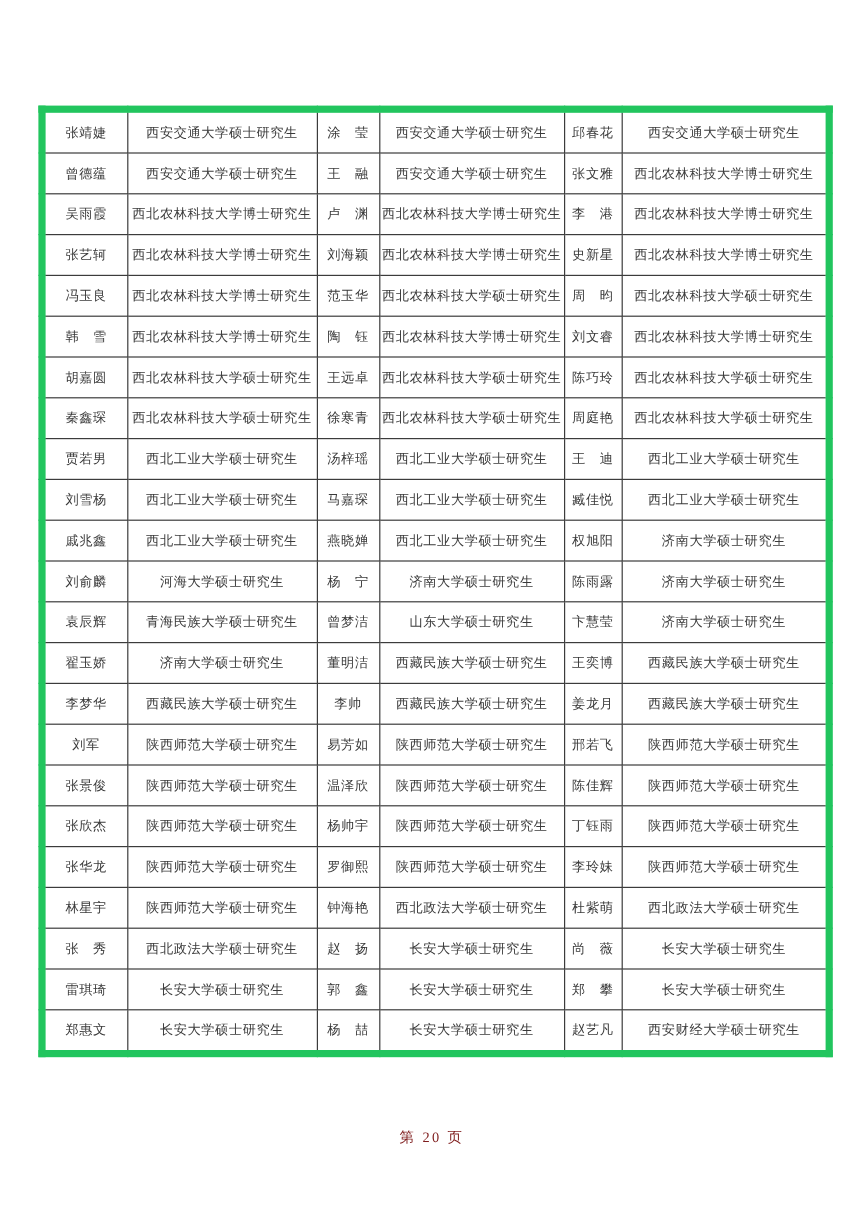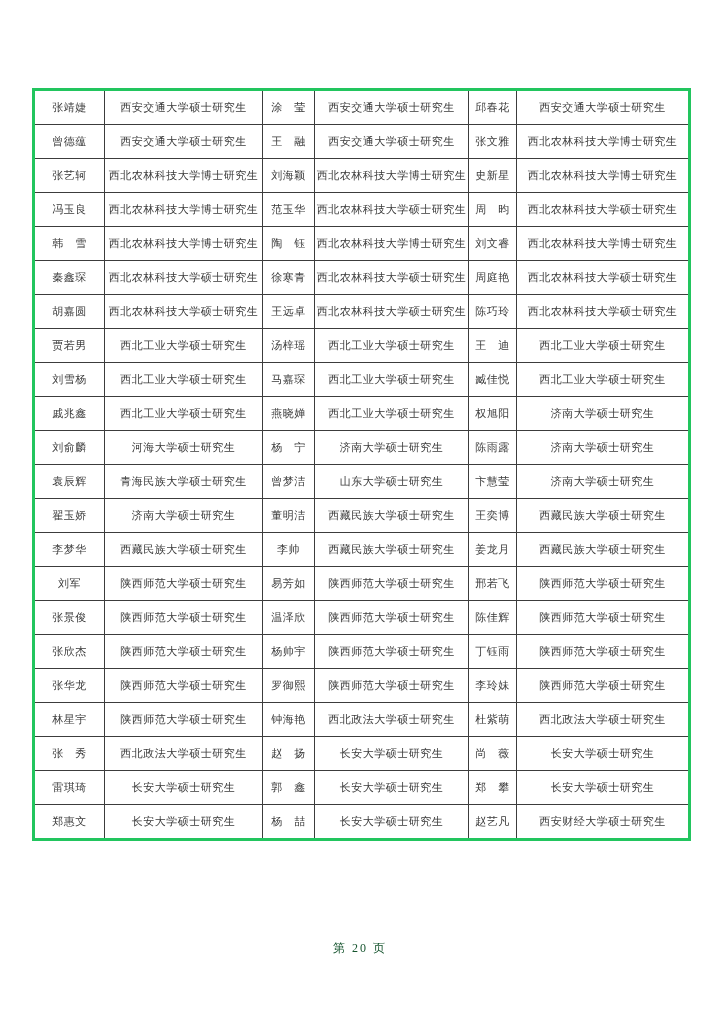--- a/index.html
+++ b/index.html
@@ -22,42 +22,42 @@
     height: 1018px;
     background: #ffffff;
   }
   table.roster {
     position: absolute;
     left: 32px;
     top: 88px;
     width: 656px;
     border-collapse: collapse;
     table-layout: fixed;
-    border: 3px solid #22c55e;
+    border: 6px solid #22c55e;
   }
   table.roster td {
     border: 1px solid #3c3c3c;
     height: 33px;
     padding: 0;
     text-align: center;
     vertical-align: middle;
     font-size: 11px;
     color: #3a3a3a;
     white-space: nowrap;
     overflow: hidden;
     letter-spacing: 0.5px;
   }
   .footer {
     position: absolute;
     left: 0;
     top: 940px;
     width: 720px;
     text-align: center;
     font-size: 12px;
-    color: #14532d;
+    color: #7f1d1d;
     letter-spacing: 2px;
   }
 </style>
 </head>
 <body>
 
 <div class="page">
 
   <table class="roster">
     <colgroup>
@@ -79,20 +79,28 @@
   </tr>
         <tr>
     <td>曾德蕴</td>
     <td>西安交通大学硕士研究生</td>
     <td>王　融</td>
     <td>西安交通大学硕士研究生</td>
     <td>张文雅</td>
     <td>西北农林科技大学博士研究生</td>
   </tr>
         <tr>
+    <td>吴雨霞</td>
+    <td>西北农林科技大学博士研究生</td>
+    <td>卢　渊</td>
+    <td>西北农林科技大学博士研究生</td>
+    <td>李　港</td>
+    <td>西北农林科技大学博士研究生</td>
+  </tr>
+        <tr>
     <td>张艺轲</td>
     <td>西北农林科技大学博士研究生</td>
     <td>刘海颖</td>
     <td>西北农林科技大学博士研究生</td>
     <td>史新星</td>
     <td>西北农林科技大学博士研究生</td>
   </tr>
         <tr>
     <td>冯玉良</td>
     <td>西北农林科技大学博士研究生</td>
@@ -103,33 +111,33 @@
   </tr>
         <tr>
     <td>韩　雪</td>
     <td>西北农林科技大学博士研究生</td>
     <td>陶　钰</td>
     <td>西北农林科技大学博士研究生</td>
     <td>刘文睿</td>
     <td>西北农林科技大学博士研究生</td>
   </tr>
         <tr>
+    <td>胡嘉圆</td>
+    <td>西北农林科技大学硕士研究生</td>
+    <td>王远卓</td>
+    <td>西北农林科技大学硕士研究生</td>
+    <td>陈巧玲</td>
+    <td>西北农林科技大学硕士研究生</td>
+  </tr>
+        <tr>
     <td>秦鑫琛</td>
     <td>西北农林科技大学硕士研究生</td>
     <td>徐寒青</td>
     <td>西北农林科技大学硕士研究生</td>
     <td>周庭艳</td>
-    <td>西北农林科技大学硕士研究生</td>
-  </tr>
-        <tr>
-    <td>胡嘉圆</td>
-    <td>西北农林科技大学硕士研究生</td>
-    <td>王远卓</td>
-    <td>西北农林科技大学硕士研究生</td>
-    <td>陈巧玲</td>
     <td>西北农林科技大学硕士研究生</td>
   </tr>
         <tr>
     <td>贾若男</td>
     <td>西北工业大学硕士研究生</td>
     <td>汤梓瑶</td>
     <td>西北工业大学硕士研究生</td>
     <td>王　迪</td>
     <td>西北工业大学硕士研究生</td>
   </tr>

